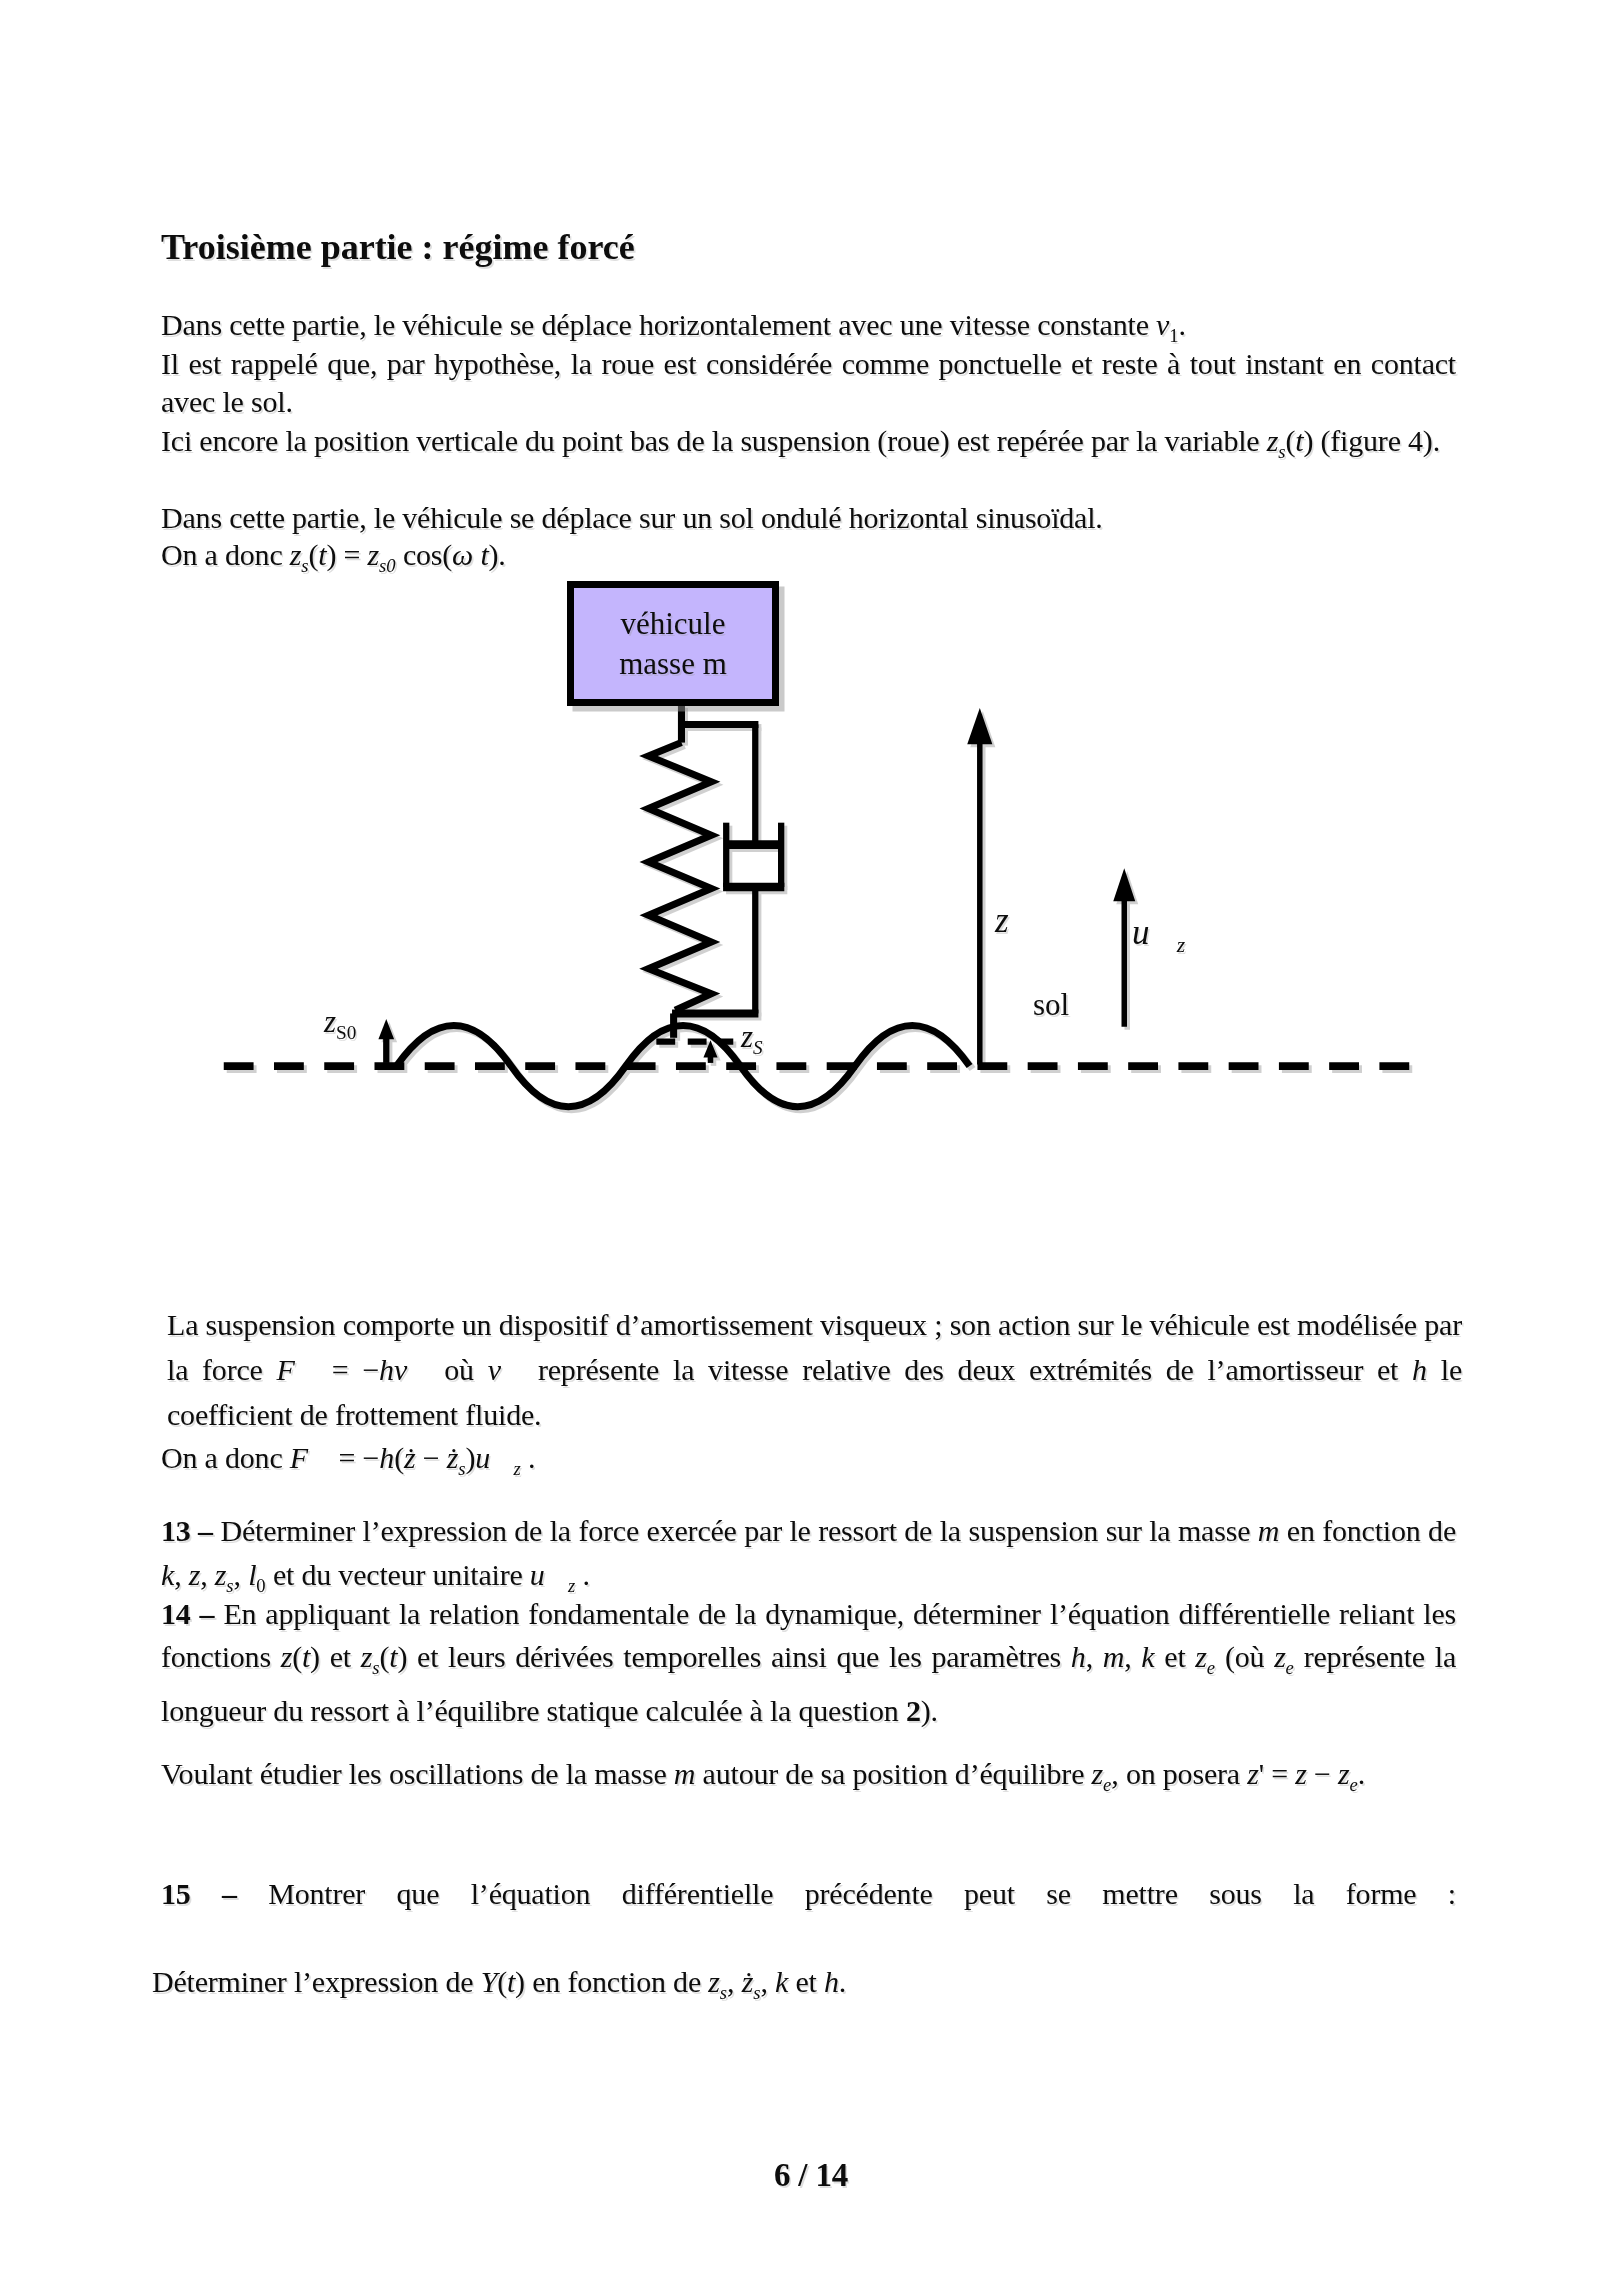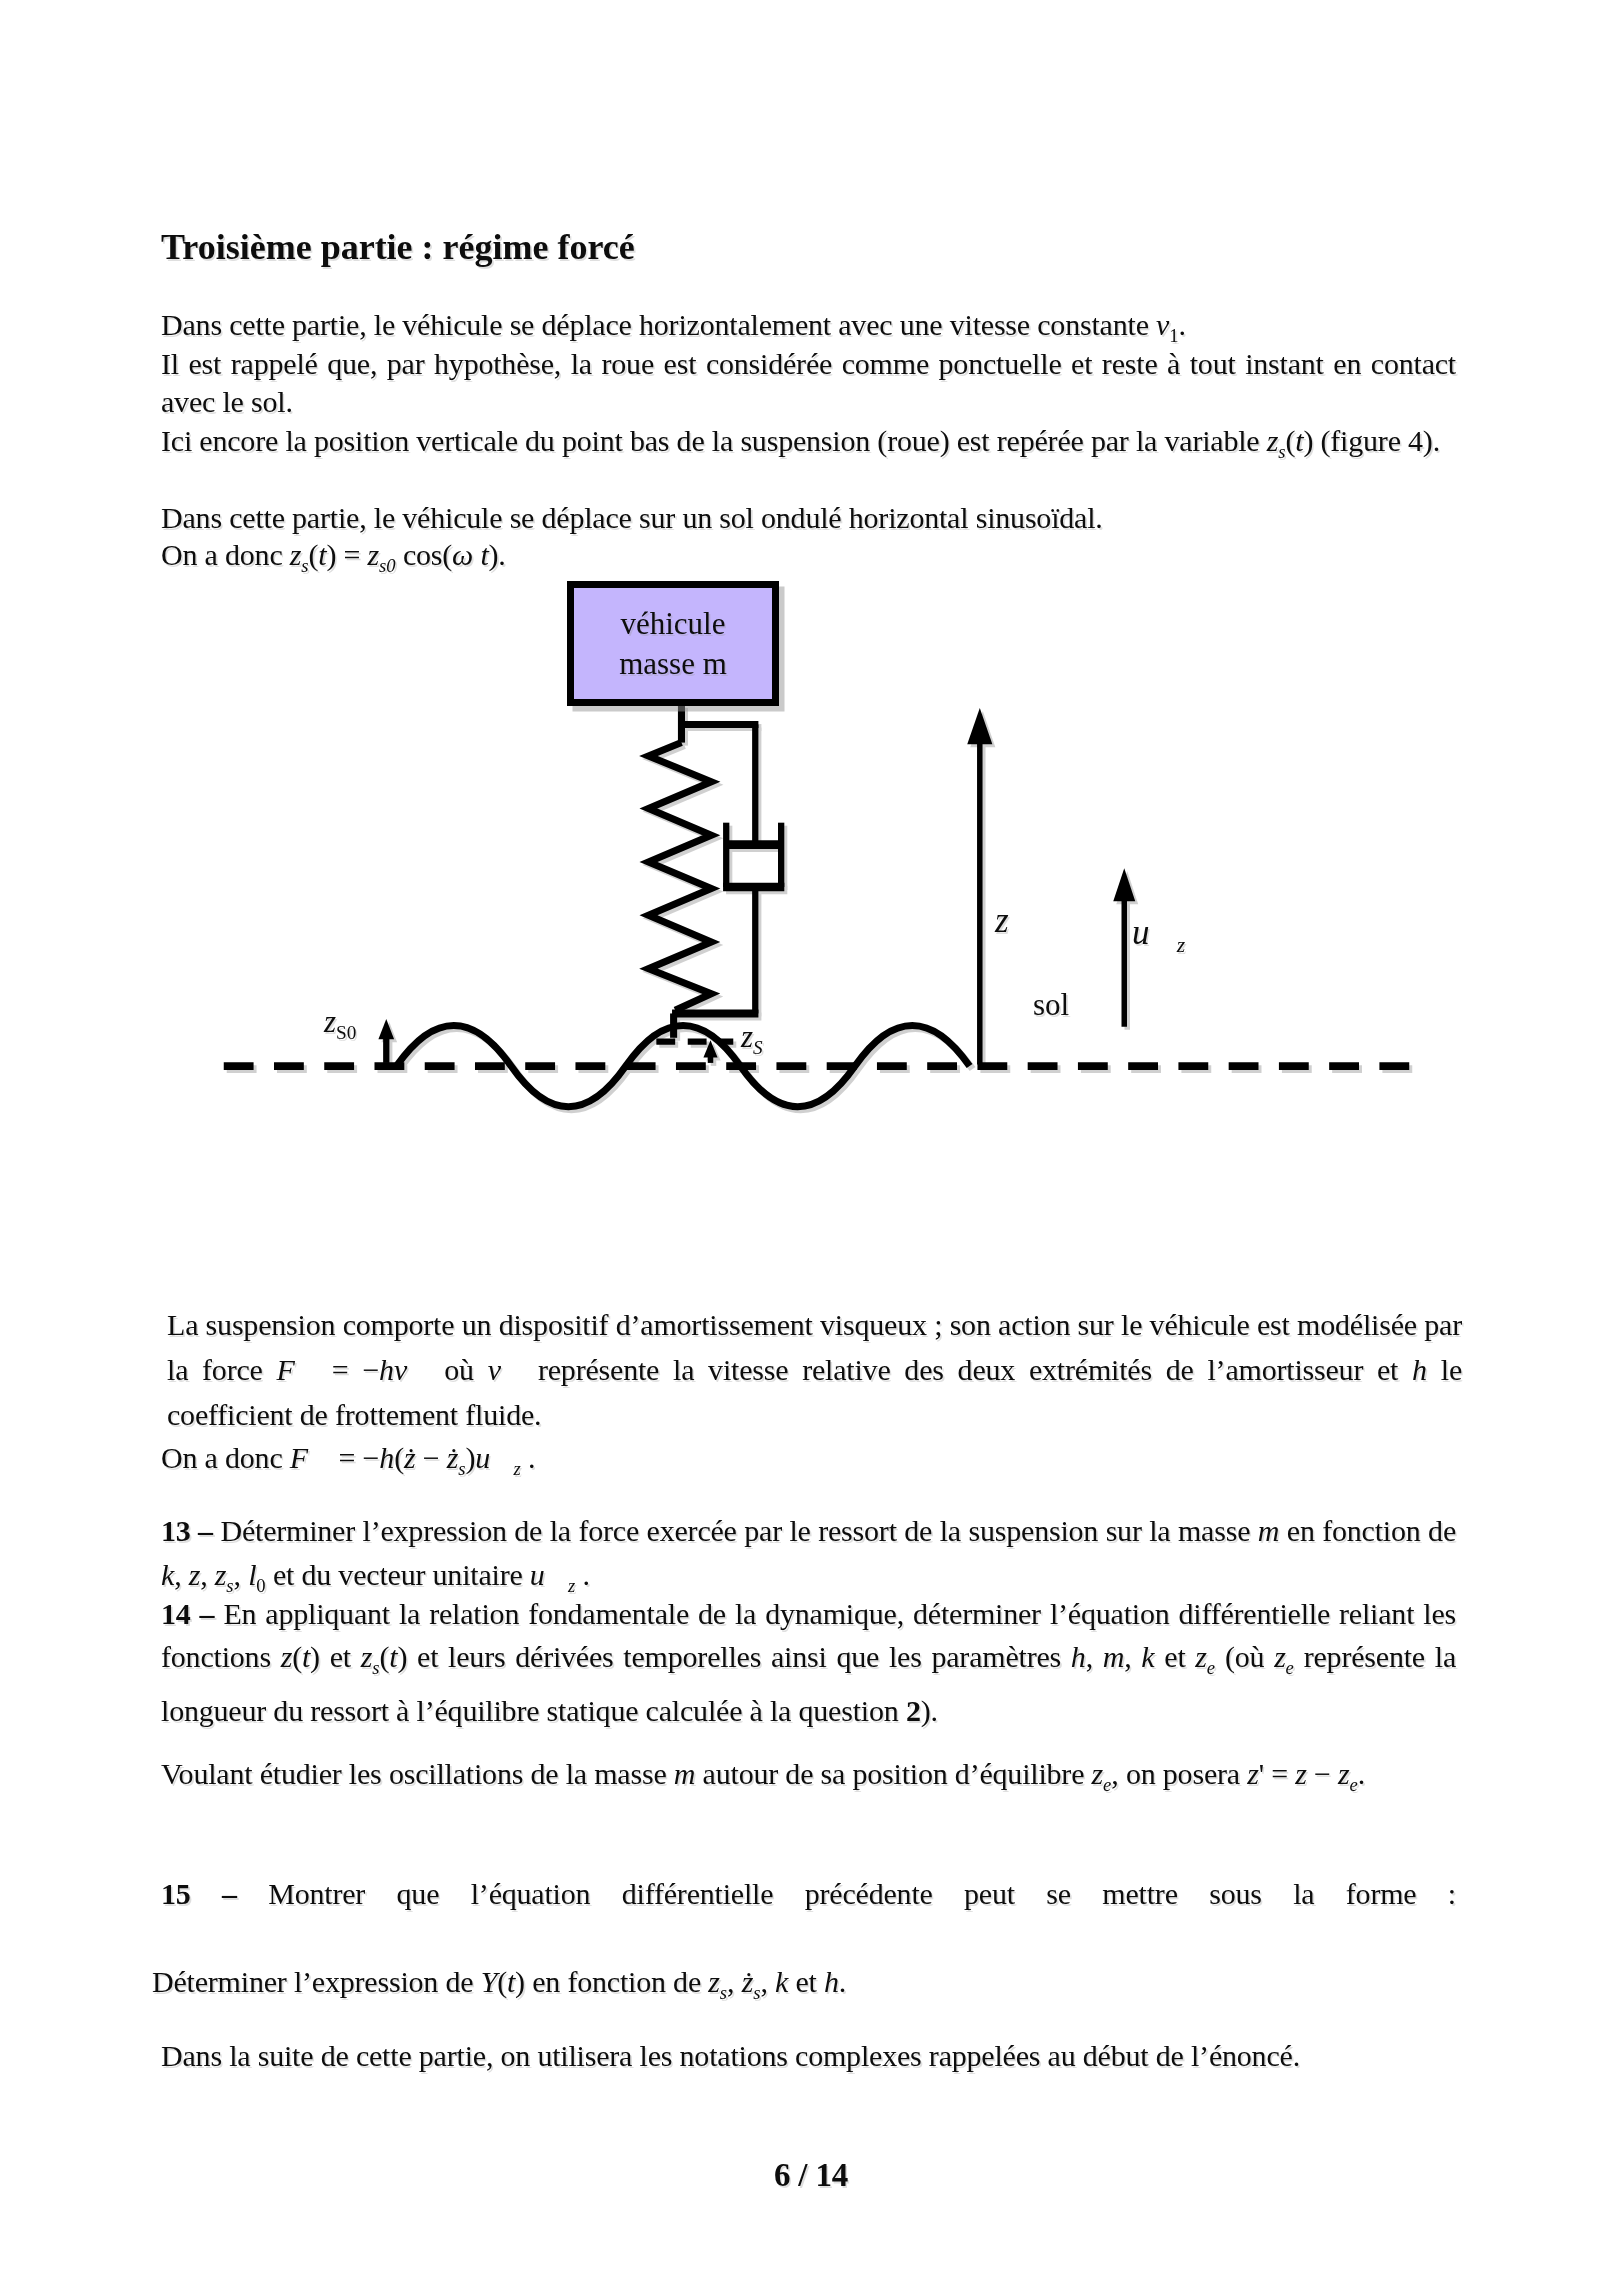--- a/index.html
+++ b/index.html
@@ -119,18 +119,17 @@
   <p class="block pos-p7"><span>On a donc </span><span class="i">F⃗</span><span> = −</span><span class="i">h</span><span>(</span><span class="i">ż</span><span> − </span><span class="i">ż</span><span class="i sub">s</span><span>)</span><span class="i">u⃗</span><span class="i sub">z</span><span> .</span></p>
 
   <p class="block just pos-q13"><span class="b">13 – </span><span>Déterminer l’expression de la force exercée par le ressort de la suspension sur la masse </span><span class="i">m</span><span> en fonction de </span><span class="i">k</span><span>, </span><span class="i">z</span><span>, </span><span class="i">z</span><span class="i sub">s</span><span>, </span><span class="i">l</span><span class="sub">0</span><span> et du vecteur unitaire </span><span class="i">u⃗</span><span class="i sub">z</span><span> .</span></p>
   <p class="block just pos-q14"><span class="b">14 – </span><span>En appliquant la relation fondamentale de la dynamique, déterminer l’équation différentielle reliant les fonctions </span><span class="i">z</span><span>(</span><span class="i">t</span><span>) et </span><span class="i">z</span><span class="i sub">s</span><span>(</span><span class="i">t</span><span>) et leurs dérivées temporelles ainsi que les paramètres </span><span class="i">h</span><span>, </span><span class="i">m</span><span>, </span><span class="i">k</span><span> et </span><span class="i">z</span><span class="i sub">e</span><span> (où </span><span class="i">z</span><span class="i sub">e</span><span> représente la longueur du ressort à l’équilibre statique calculée à la question </span><span class="b">2</span><span>).</span></p>
 
   <p class="block just pos-p8"><span>Voulant étudier les oscillations de la masse </span><span class="i">m</span><span> autour de sa position d’équilibre </span><span class="i">z</span><span class="i sub">e</span><span>, on posera </span><span class="i">z</span><span>' = </span><span class="i">z</span><span> − </span><span class="i">z</span><span class="i sub">e</span><span>.</span></p>
 
   <p class="block stretch pos-q15"><span class="b">15 – </span><span>Montrer que l’équation différentielle précédente peut se mettre sous la forme :</span></p>
   <p class="block pos-q15b"><span>Déterminer l’expression de </span><span class="i">Y</span><span>(</span><span class="i">t</span><span>) en fonction de </span><span class="i">z</span><span class="i sub">s</span><span>, </span><span class="i">ż</span><span class="i sub">s</span><span>, </span><span class="i">k</span><span> et </span><span class="i">h</span><span>.</span></p>
 
-  <p class="block pos-p9"><span>Dans la suite de cette partie, on utilisera les notations complexes rappelées au début de l’énoncé.</span></p>
 
   <div class="block footer pos-footer">6 / 14</div>
 
 </div>
 
 
 </body></html>

